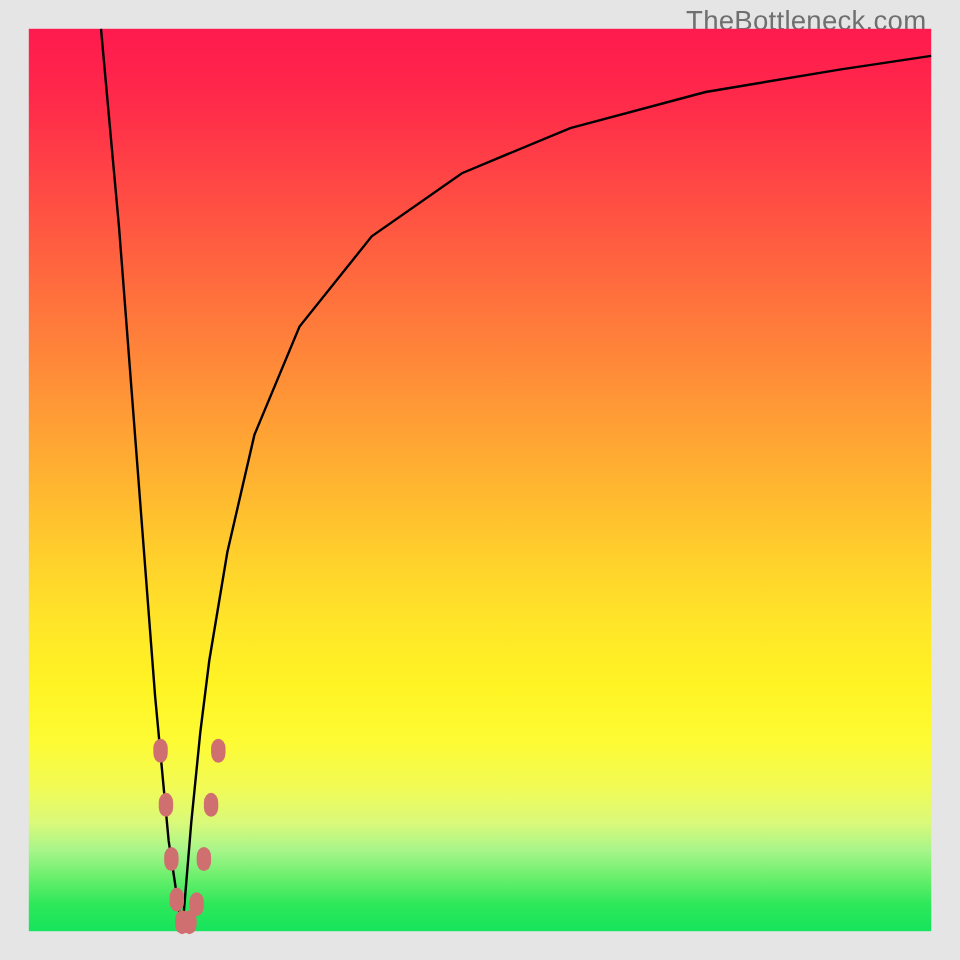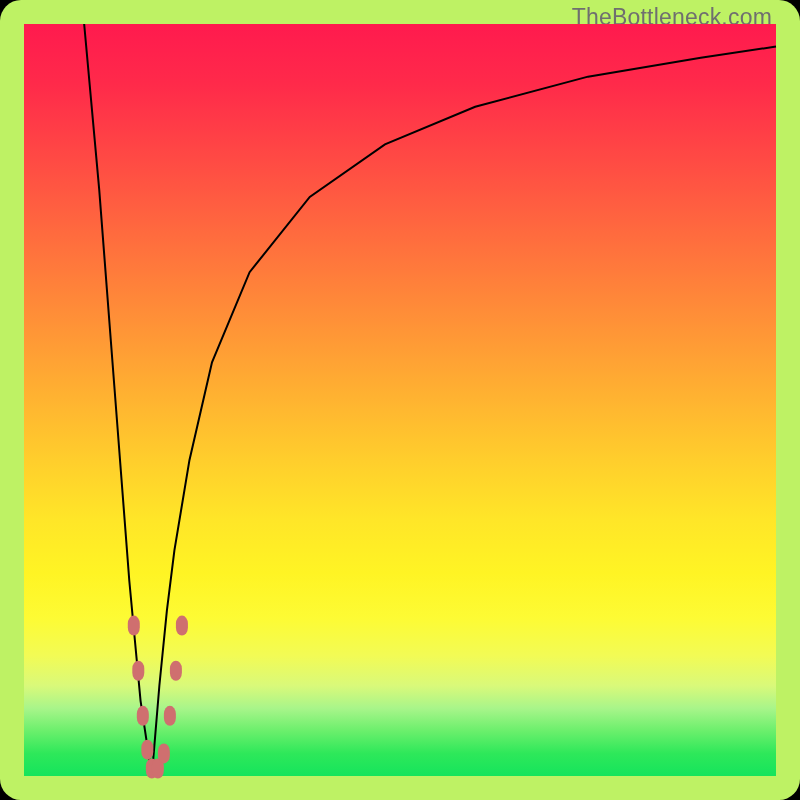--- a/index.html
+++ b/index.html
@@ -8,22 +8,21 @@
     width: 800px;
     height: 800px;
     overflow: hidden;
     background: #000;
     font-family: Arial, Helvetica, sans-serif;
   }
   .frame {
     position: relative;
     width: 800px;
     height: 800px;
-    background: #bef264;
-    border-radius: 21px;
+    background: #e5e5e5;
   }
   .plot {
     position: absolute;
     left: 24px;
     top: 24px;
     width: 752px;
     height: 752px;
     background: linear-gradient(to bottom,
       #ff1a4e 0%,
       #ff2a4a 8%,

